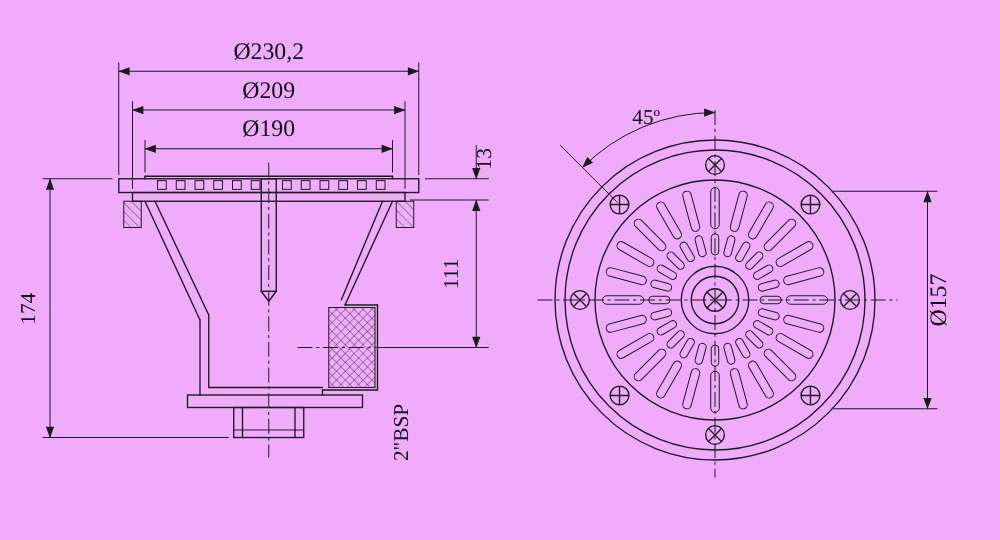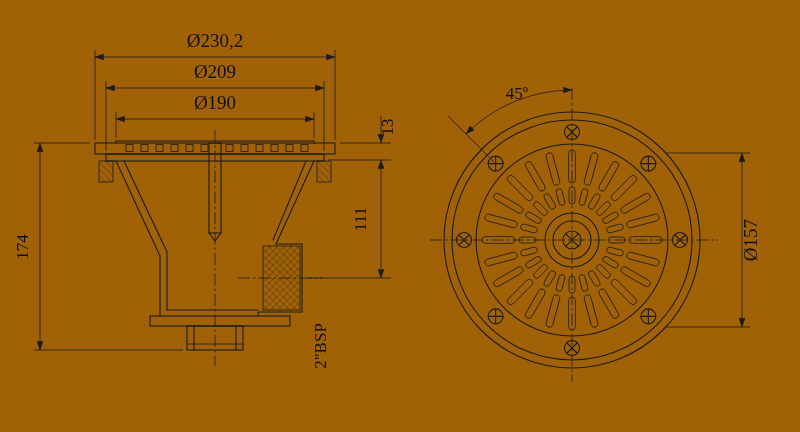--- a/index.html
+++ b/index.html
@@ -1,16 +1,16 @@
 <!DOCTYPE html>
 <html><head>
 <meta charset="utf-8">
 <style>
   html,body{margin:0;padding:0;background:#ffffff;}
-  #stage{position:relative;width:800px;height:432px;background:#a16207;overflow:hidden;}
+  #stage{position:relative;width:800px;height:432px;background:#f0abfc;overflow:hidden;}
   svg{position:absolute;left:0;top:0;}
   .ol{stroke:#1c1c1c;stroke-width:1.1;fill:none;stroke-linecap:round;}
   .thin{stroke:#1c1c1c;stroke-width:0.8;fill:none;}
   .cl{stroke:#1c1c1c;stroke-width:0.8;fill:none;stroke-dasharray:12 3 2.5 3;}
   .hatchA{fill:url(#hatch);stroke:none;}
   .hatchB{fill:url(#hatch2);stroke:#1c1c1c;stroke-width:0.8;}
   .dimtext{font-family:"Liberation Serif",serif;font-size:19px;fill:#111111;}
   .dimtext-sm{font-family:"Liberation Serif",serif;font-size:17px;fill:#111111;}
 </style>
 </head>

